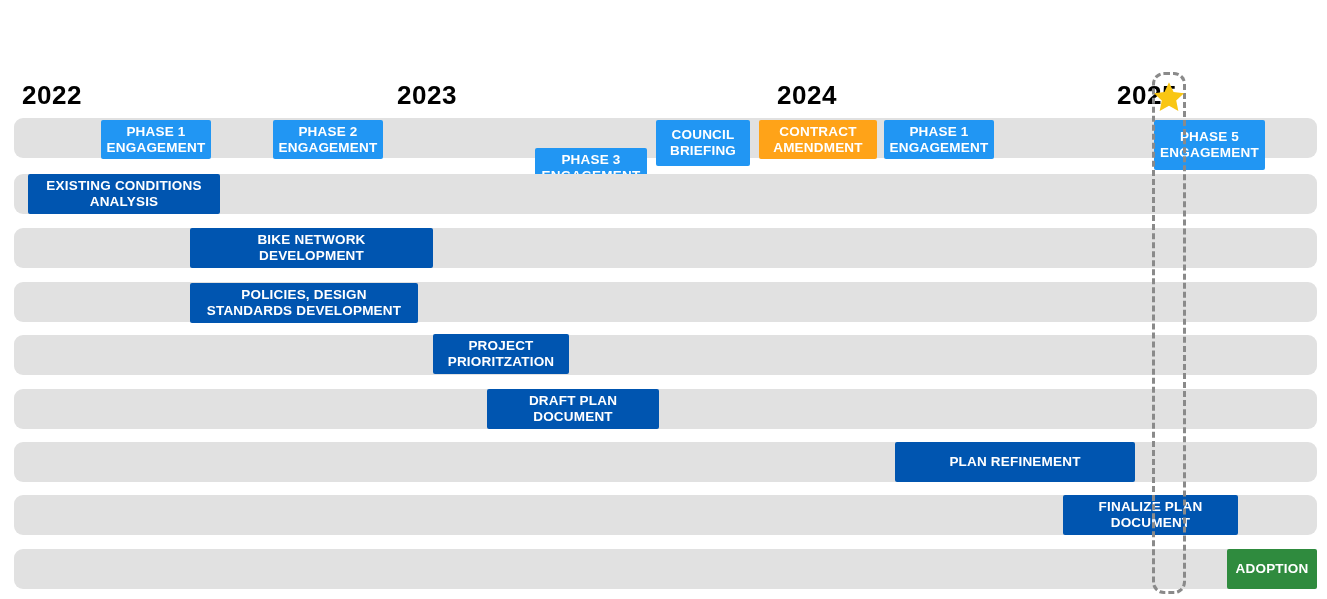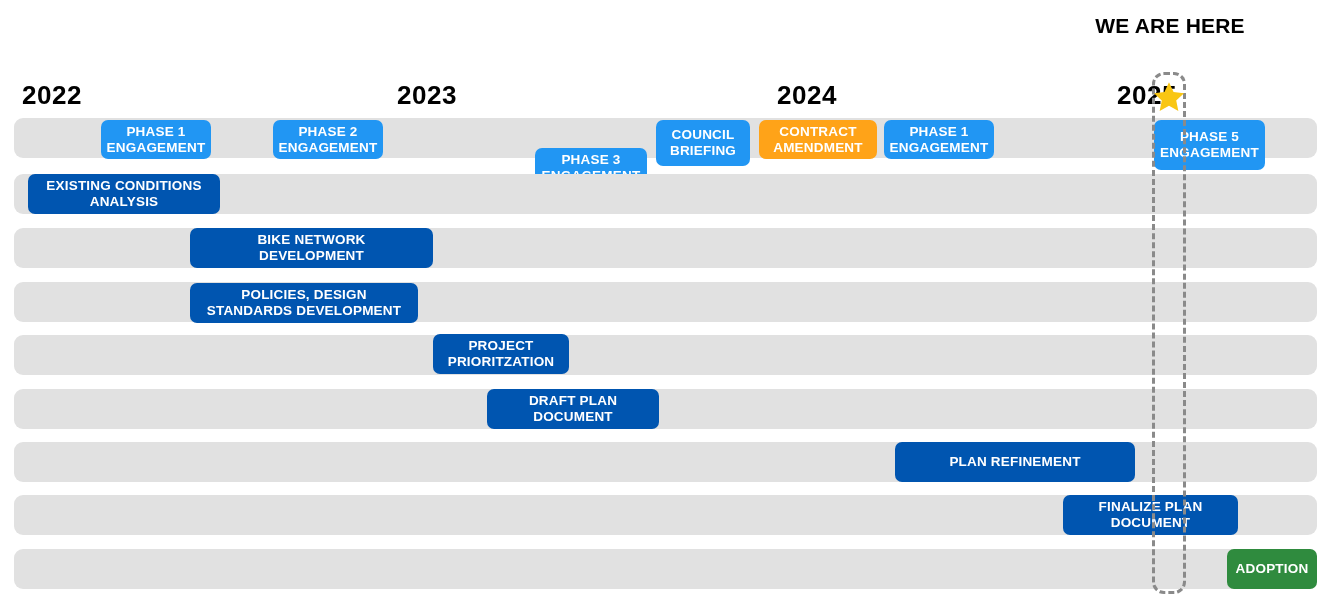--- a/index.html
+++ b/index.html
@@ -61,21 +61,21 @@
   
   .row-track {
     position: absolute;
     background: #e1e1e1;
     border-radius: 9px;
   }
 
   
   .bar {
     position: absolute;
-    border-radius: 7px;
+    border-radius: 2px;
     display: flex;
     align-items: center;
     justify-content: center;
     text-align: center;
     color: #ffffff;
     font-weight: bold;
     font-size: 13.5px;
     line-height: 1.18;
     letter-spacing: 0.2px;
     box-sizing: border-box;
@@ -85,21 +85,20 @@
   .bar.light   { background: #2196f3; }
   .bar.dark    { background: #0055b0; }
   .bar.orange  { background: #ffa318; }
   .bar.green   { background: #2f8b3e; }
 </style>
 </head>
 <body>
 
 <div id="timeline-root">
 
-  <div class="we-are-here-label" style="left:1090px; top:12px; width:160px;">WE ARE HERE</div>
 
   <div id="year-layer">
       <div class="year-label" style="left: 22px; top: 80px;">2022</div>
       <div class="year-label" style="left: 397px; top: 80px;">2023</div>
       <div class="year-label" style="left: 777px; top: 80px;">2024</div>
       <div class="year-label" style="left: 1080px; top: 80px; margin-left: 37px;">2025</div>
     </div>
 
   <div id="rows-layer">
       <div class="row-track" style="left: 14px; top: 118px; width: 1303px; height: 40px;"></div>

